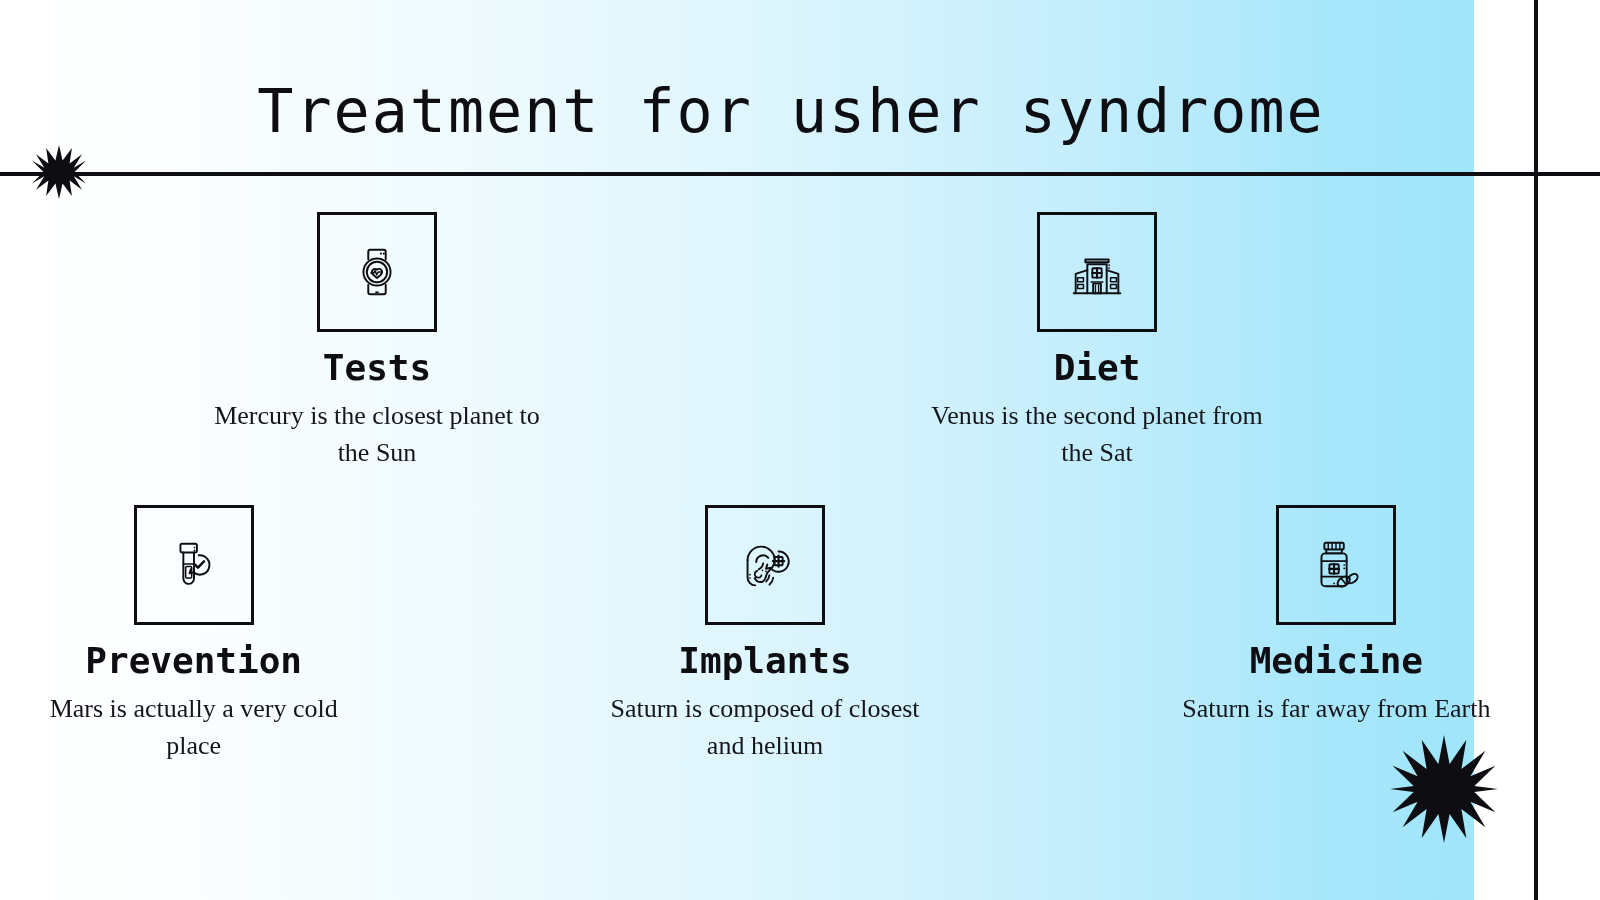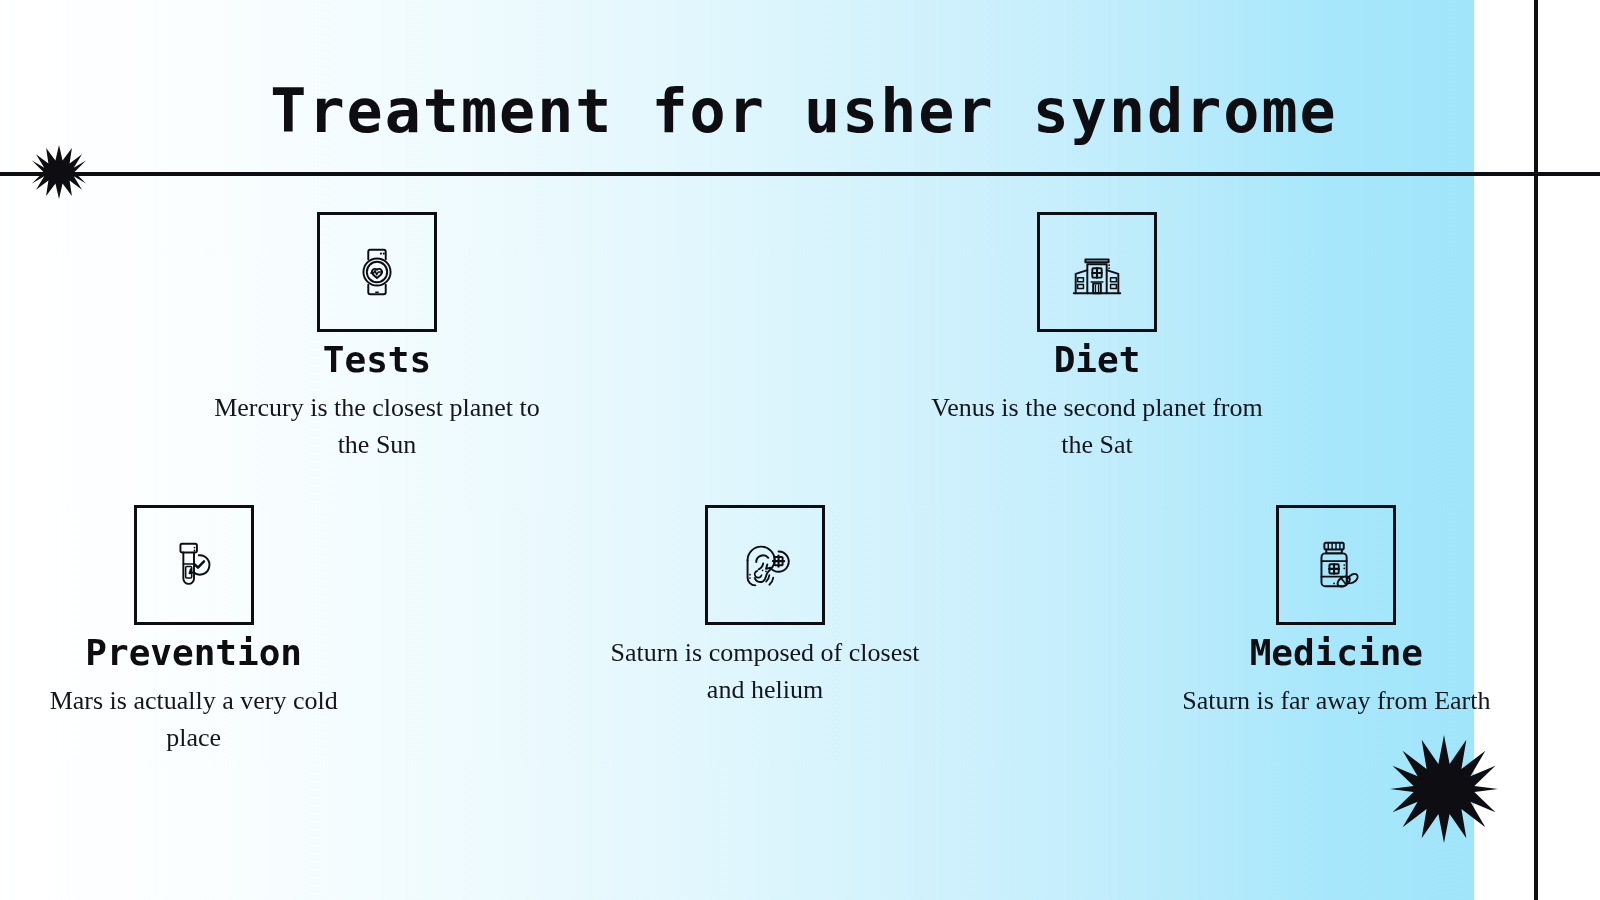--- a/index.html
+++ b/index.html
@@ -64,26 +64,26 @@
     left: 1390px;
     top: 735px;
     width: 108px;
     height: 108px;
   }
   .starburst svg { display: block; width: 100%; height: 100%; }
 
   
   #page-title {
     position: absolute;
-    left: 17px;
+    left: 4px;
     top: 76px;
     width: 1574px;
     text-align: center;
     font-family: "DejaVu Sans Mono", "Liberation Mono", monospace;
-    font-weight: 700;
+    font-weight: 400;
     font-size: 60px;
     letter-spacing: 2px;
     color: #0d0d12;
     white-space: nowrap;
   }
 
   
   .row {
     position: absolute;
     display: flex;
@@ -119,21 +119,21 @@
     align-items: center;
     justify-content: center;
     background: transparent;
   }
   .icon-box svg {
     width: 62px;
     height: 62px;
     display: block;
   }
   .card-title {
-    margin-top: 8px;
+    margin-top: 16px;
     font-family: "DejaVu Sans Mono", "Liberation Mono", monospace;
     font-weight: 700;
     font-size: 36px;
     letter-spacing: 0px;
     color: #0d0d12;
     line-height: 1.1;
     text-align: center;
   }
   .card-desc {
     margin-top: 10px;
@@ -245,20 +245,21 @@
           <circle cx="16.5" cy="45.5" r="0.9" fill="#0d0d12" stroke="none"></circle>
           <circle cx="29.5" cy="37.5" r="0.9" fill="#0d0d12" stroke="none"></circle>
           <circle cx="33" cy="38.5" r="0.9" fill="#0d0d12" stroke="none"></circle>
           <path d="M46 18 a10.5 10.5 0 1 1 -8.4 16.8 l-4.6 1.2 l1.4 -4.6"></path>
           <path d="M46 22.2 v11.6 M40.2 28 h11.6" stroke-width="2.2"></path>
           <rect x="41.8" y="23.8" width="8.4" height="8.4" rx="0.8"></rect>
           <path d="M36.5 42.5 a10 10 0 0 1 -3.3 6.6" stroke-width="1.8"></path>
           <path d="M40.5 45 a12 12 0 0 1 -4 7.4" stroke-width="1.8"></path>
         </svg>
       </div>
+      <div class="card-title">Implants</div>
       <div class="card-desc">Saturn is composed of closest and helium</div>
     </div>
 
     <div class="card">
       <div class="icon-box">
         <svg viewBox="0 0 64 64" fill="none" stroke="#0d0d12" stroke-width="2" stroke-linecap="round" stroke-linejoin="round">
           <rect x="20" y="9" width="20" height="7" rx="1.6"></rect>
           <path d="M24 9.6 v6 M28 9.6 v6 M32 9.6 v6 M36 9.6 v6" stroke-width="1.5"></path>
           <path d="M22 16 L22 20 h16 L38 16"></path>
           <path d="M17 24 a4 4 0 0 1 4 -4 h18 a4 4 0 0 1 4 4 L43 50 a4 4 0 0 1 -4 4 h-18 a4 4 0 0 1 -4 -4 z"></path>

